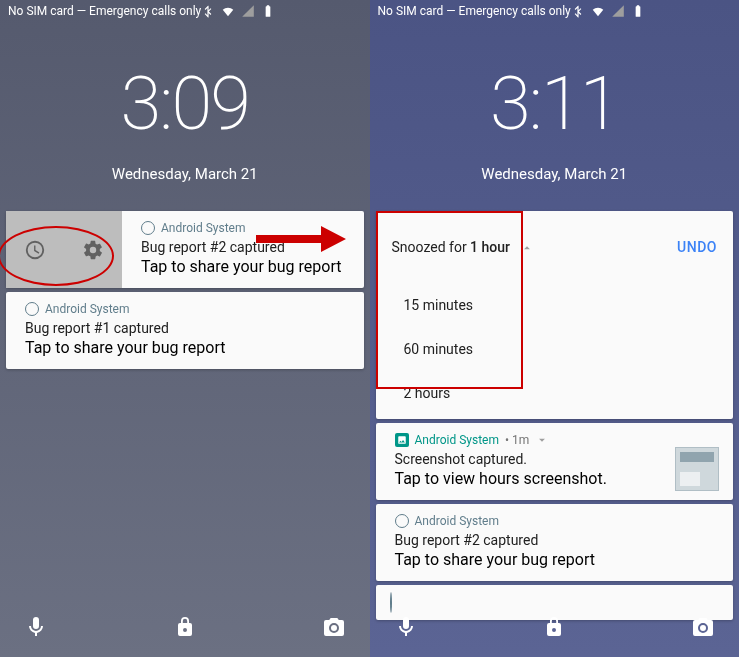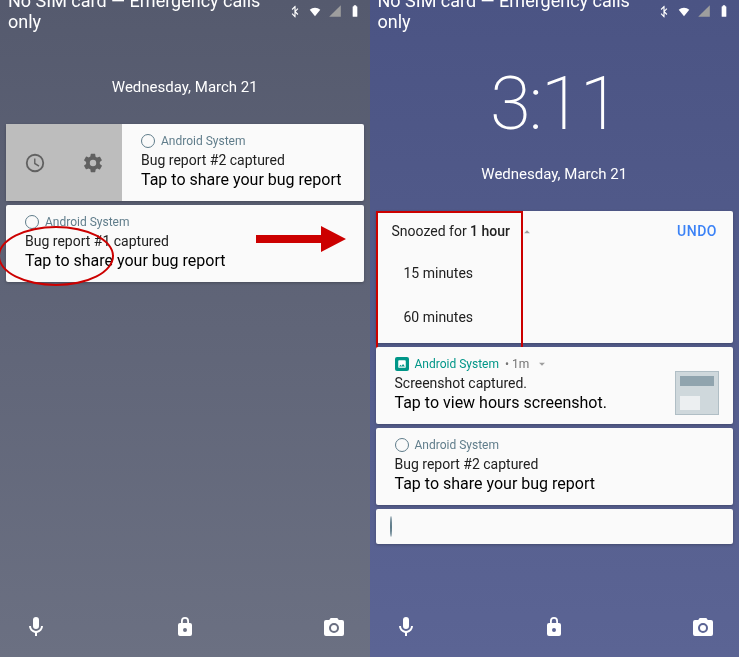--- a/index.html
+++ b/index.html
@@ -3,21 +3,21 @@
 <meta charset="utf-8">
 <style>
   * { margin:0; padding:0; box-sizing:border-box; font-family:Roboto,Arial,sans-serif; }
   body { width:739px; height:657px; display:flex; overflow:hidden; }
   .phone { position:relative; width:50%; height:100%; }
   .phone-left  { background:linear-gradient(#555a6e,#6b7082); }
   .phone-right { background:linear-gradient(#4b5484,#5b6494); }
 
   
   .statusbar { height:22px; display:flex; align-items:center; padding:0 8px;
-               font-size:18px; color:#fff; justify-content:center; }
+               font-size:12px; color:#fff; justify-content:flex-start; }
   .status-icons { display:flex; gap:6px; align-items:center; }
   .ic { width:14px; height:14px; }
 
   
   .clock-area { text-align:center; color:#fff; padding:38px 0 24px; }
   .clock { font-size:74px; font-weight:200; letter-spacing:-2px; }
   .date  { font-size:15px; margin-top:18px; }
 
   
   .card { background:#fafafa; margin:4px 6px; border-radius:2px;
@@ -34,21 +34,21 @@
          display:inline-block; }
   .sq-teal { width:14px; height:14px; background:#009688; border-radius:2px;
              display:inline-flex; align-items:center; justify-content:center; }
   .sq-teal svg { width:10px; height:10px; fill:#fff; }
   .notif-title { font-size:14px; color:#212121; margin-top:4px; }
   .notif-sub   { font-size:16px; color:#000000; margin-top:2px; }
   .chev        { width:14px; height:14px; fill:#9e9e9e; }
 
   
   .snooze-head { display:flex; justify-content:space-between; align-items:center;
-                 padding:12px 16px; font-size:14px; }
+                 padding:28px 16px; font-size:14px; }
   .snooze-head .lbl { color:#212121; }
   .snooze-head .lbl b { font-weight:500; }
   .undo { color:#3b82f6; font-weight:500; letter-spacing:.5px; }
   .snooze-opt { padding:14px 16px; font-size:14px; color:#212121;margin-left:12px; }
   .snooze-frame { border:2px solid #c00; position:absolute; pointer-events:none; }
 
   
   .thumb { width:44px; height:44px; background:#cfd8dc; border:1px solid #b0bec5;
            position:absolute; right:14px; top:24px; }
   .thumb::before{content:"";position:absolute;top:4px;left:4px;right:4px;height:10px;background:#90a4ae;}
@@ -88,20 +88,21 @@
       <svg class="ic" viewBox="0 0 24 24" fill="#9e9e9e">
           <path d="M2 22h20V2L2 22z"></path>
         </svg>
       <svg class="ic" viewBox="0 0 24 24" fill="#fff">
           <path d="M15 4h-1V2h-4v2H9a1 1 0 0 0-1 1v16a1 1 0 0 0 1 1h6a1 1 0 0 0 1-1V5a1 1 0 0 0-1-1z"></path>
         </svg>
     </span>
   </div>
 
   <div class="clock-area">
+    <div class="clock">3:09</div>
     <div class="date">Wednesday, March 21</div>
   </div>
 
   <div class="card">
     <div class="card-inner-revealed">
       <div class="reveal-actions">
         <svg class="aic" viewBox="0 0 24 24">
             <path d="M12 2a10 10 0 1 0 10 10A10 10 0 0 0 12 2zm0 18a8 8 0 1 1 8-8 8 8 0 0 1-8 8zm.5-13H11v6l5 3 .75-1.23L12.5 12z"></path>
           </svg>
         <svg class="aic" viewBox="0 0 24 24">
@@ -181,20 +182,21 @@
       <span class="lbl">
         <span>Snoozed for </span><b>1 hour</b>
         <svg class="chev" viewBox="0 0 24 24" style="vertical-align:middle;margin-left:6px;">
             <path d="M7 14l5-5 5 5z"></path>
           </svg>
       </span>
       <span class="undo">UNDO</span>
     </div>
     <div class="snooze-opt">15 minutes</div>
     <div class="snooze-opt">60 minutes</div>
+    <div class="snooze-opt">2 hours</div>
 
     <div class="snooze-frame" style="left:0; top:0; width:147px; height:178px;"></div>
   </div>
 
   <div class="card" style="position:relative;">
     <div class="card-body">
       <div class="notif-header">
         <span class="sq-teal">
           <svg viewBox="0 0 24 24">
               <path d="M21 19V5a2 2 0 0 0-2-2H5a2 2 0 0 0-2 2v14a2 2 0 0 0 2 2h14a2 2 0 0 0 2-2zM8.5 13.5l2.5 3 3.5-4.5L19 18H5z"></path>

